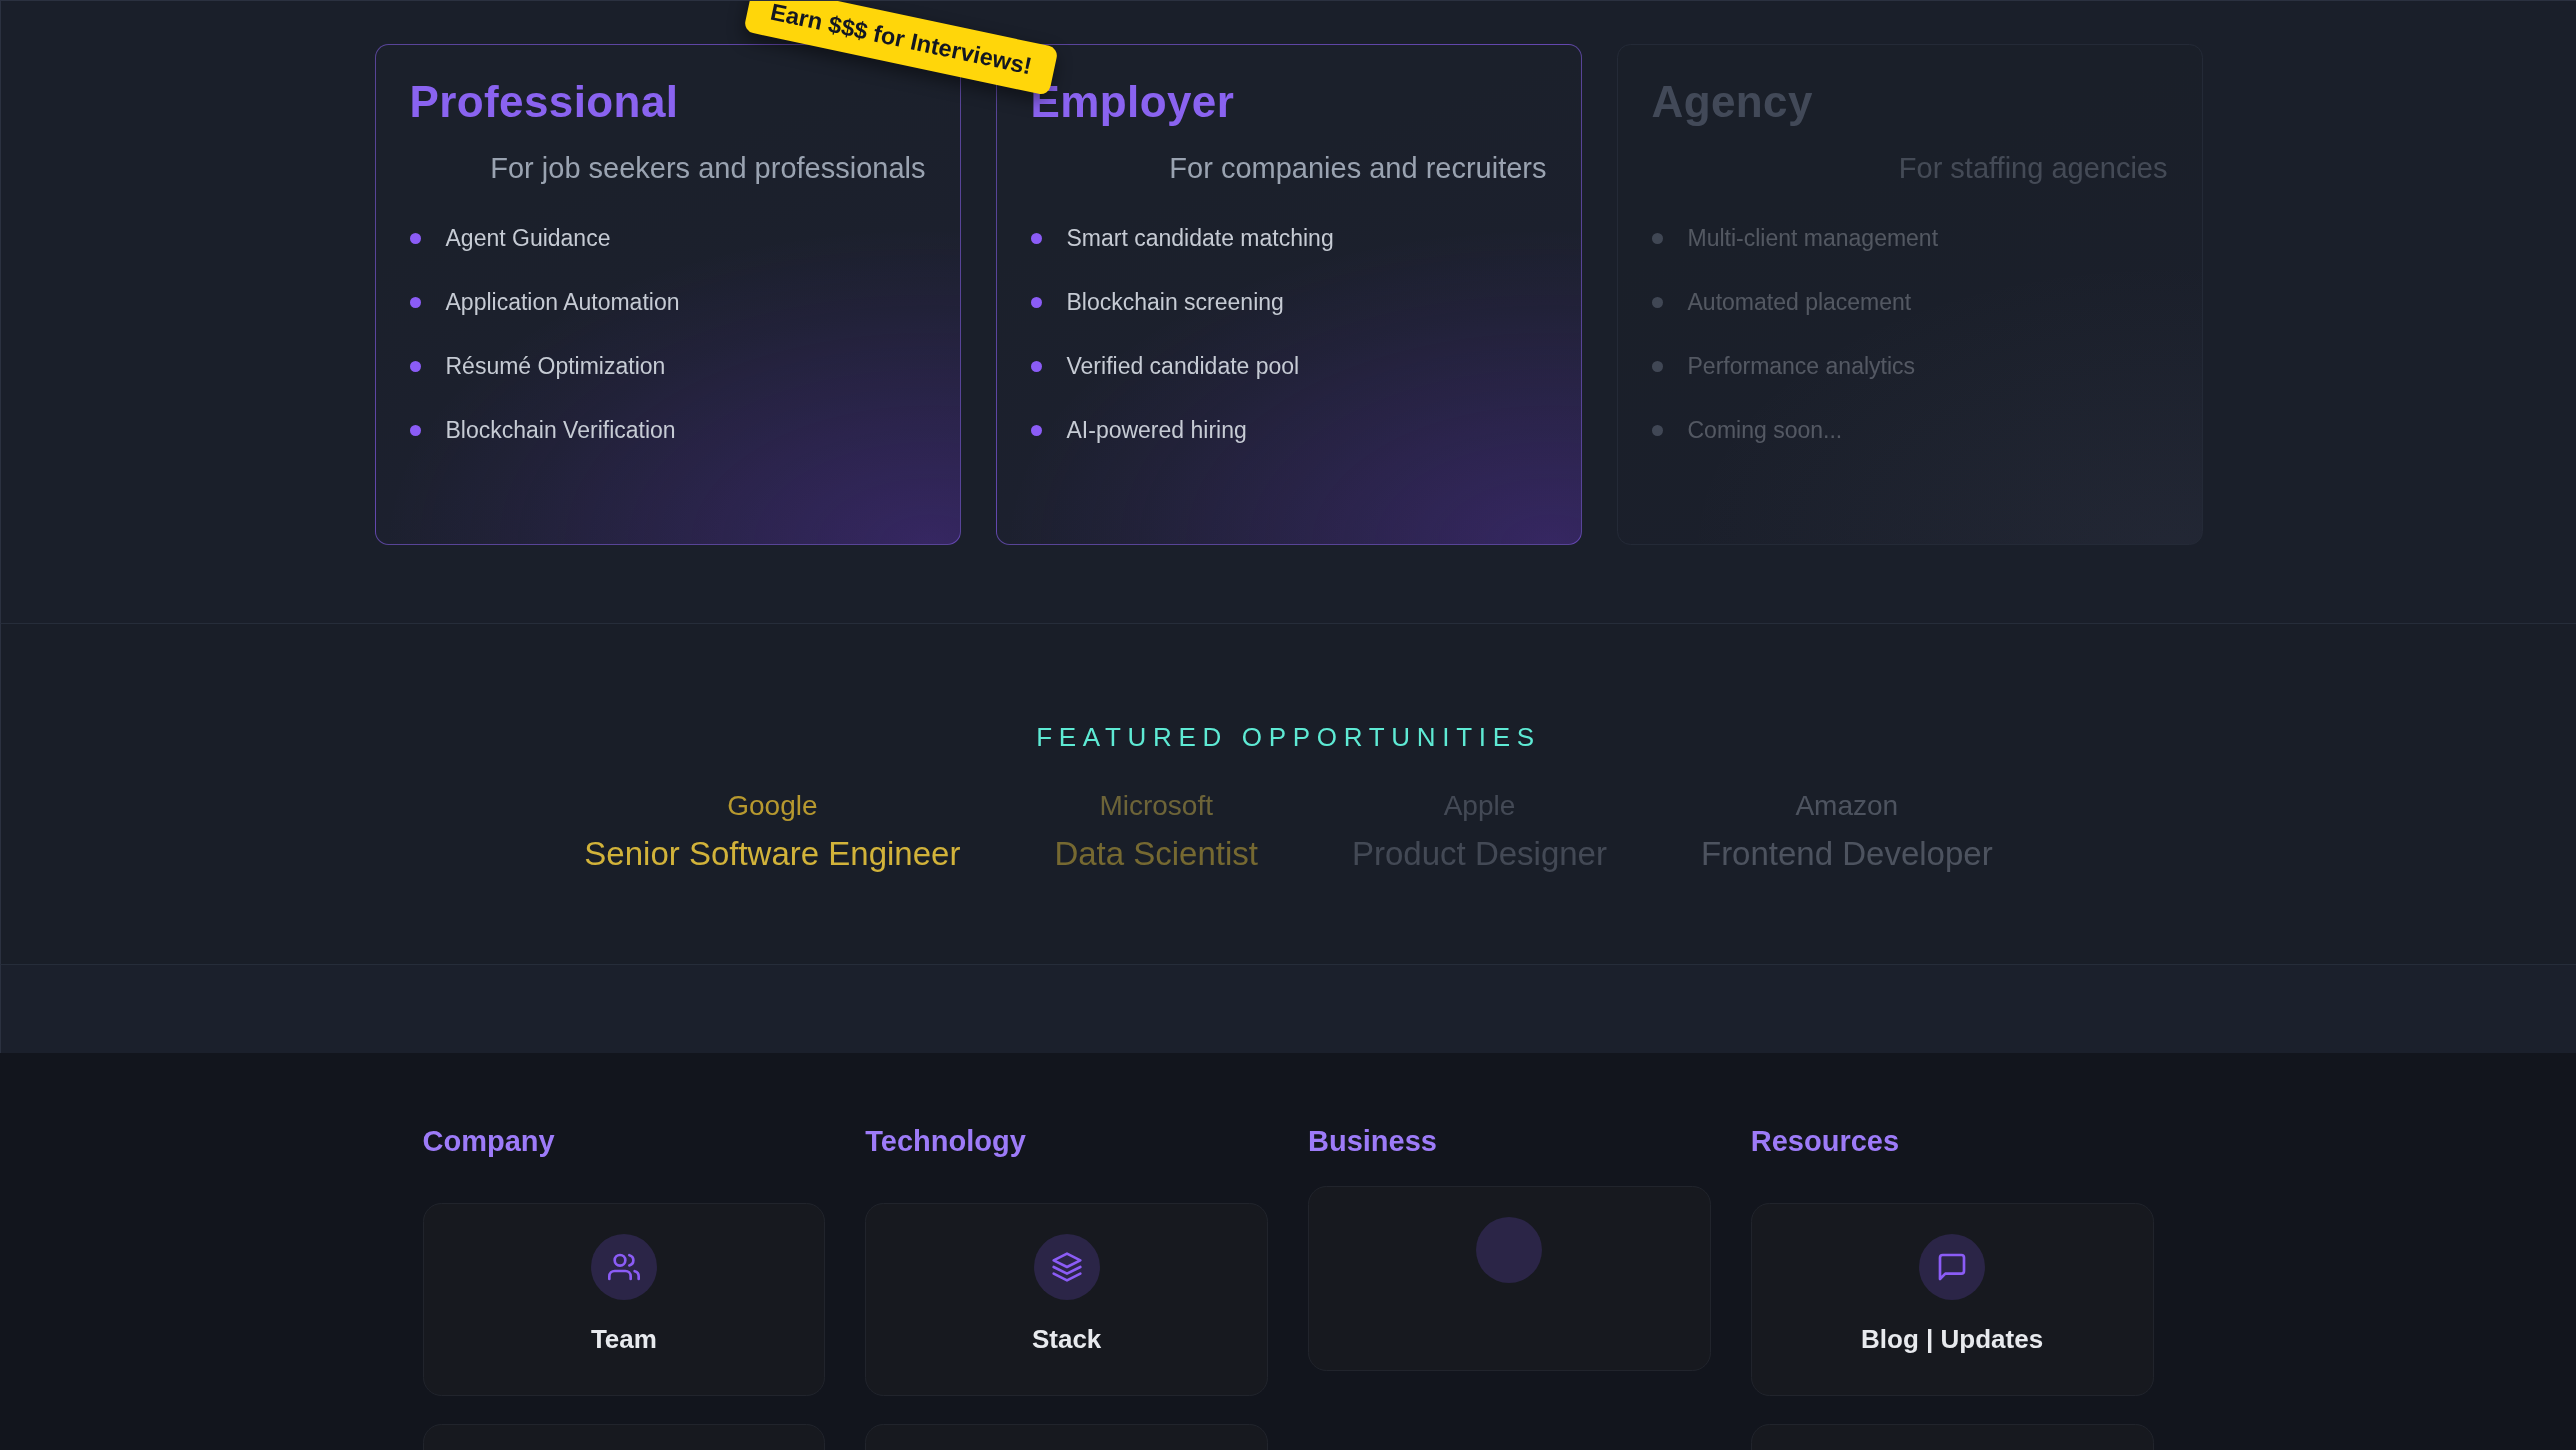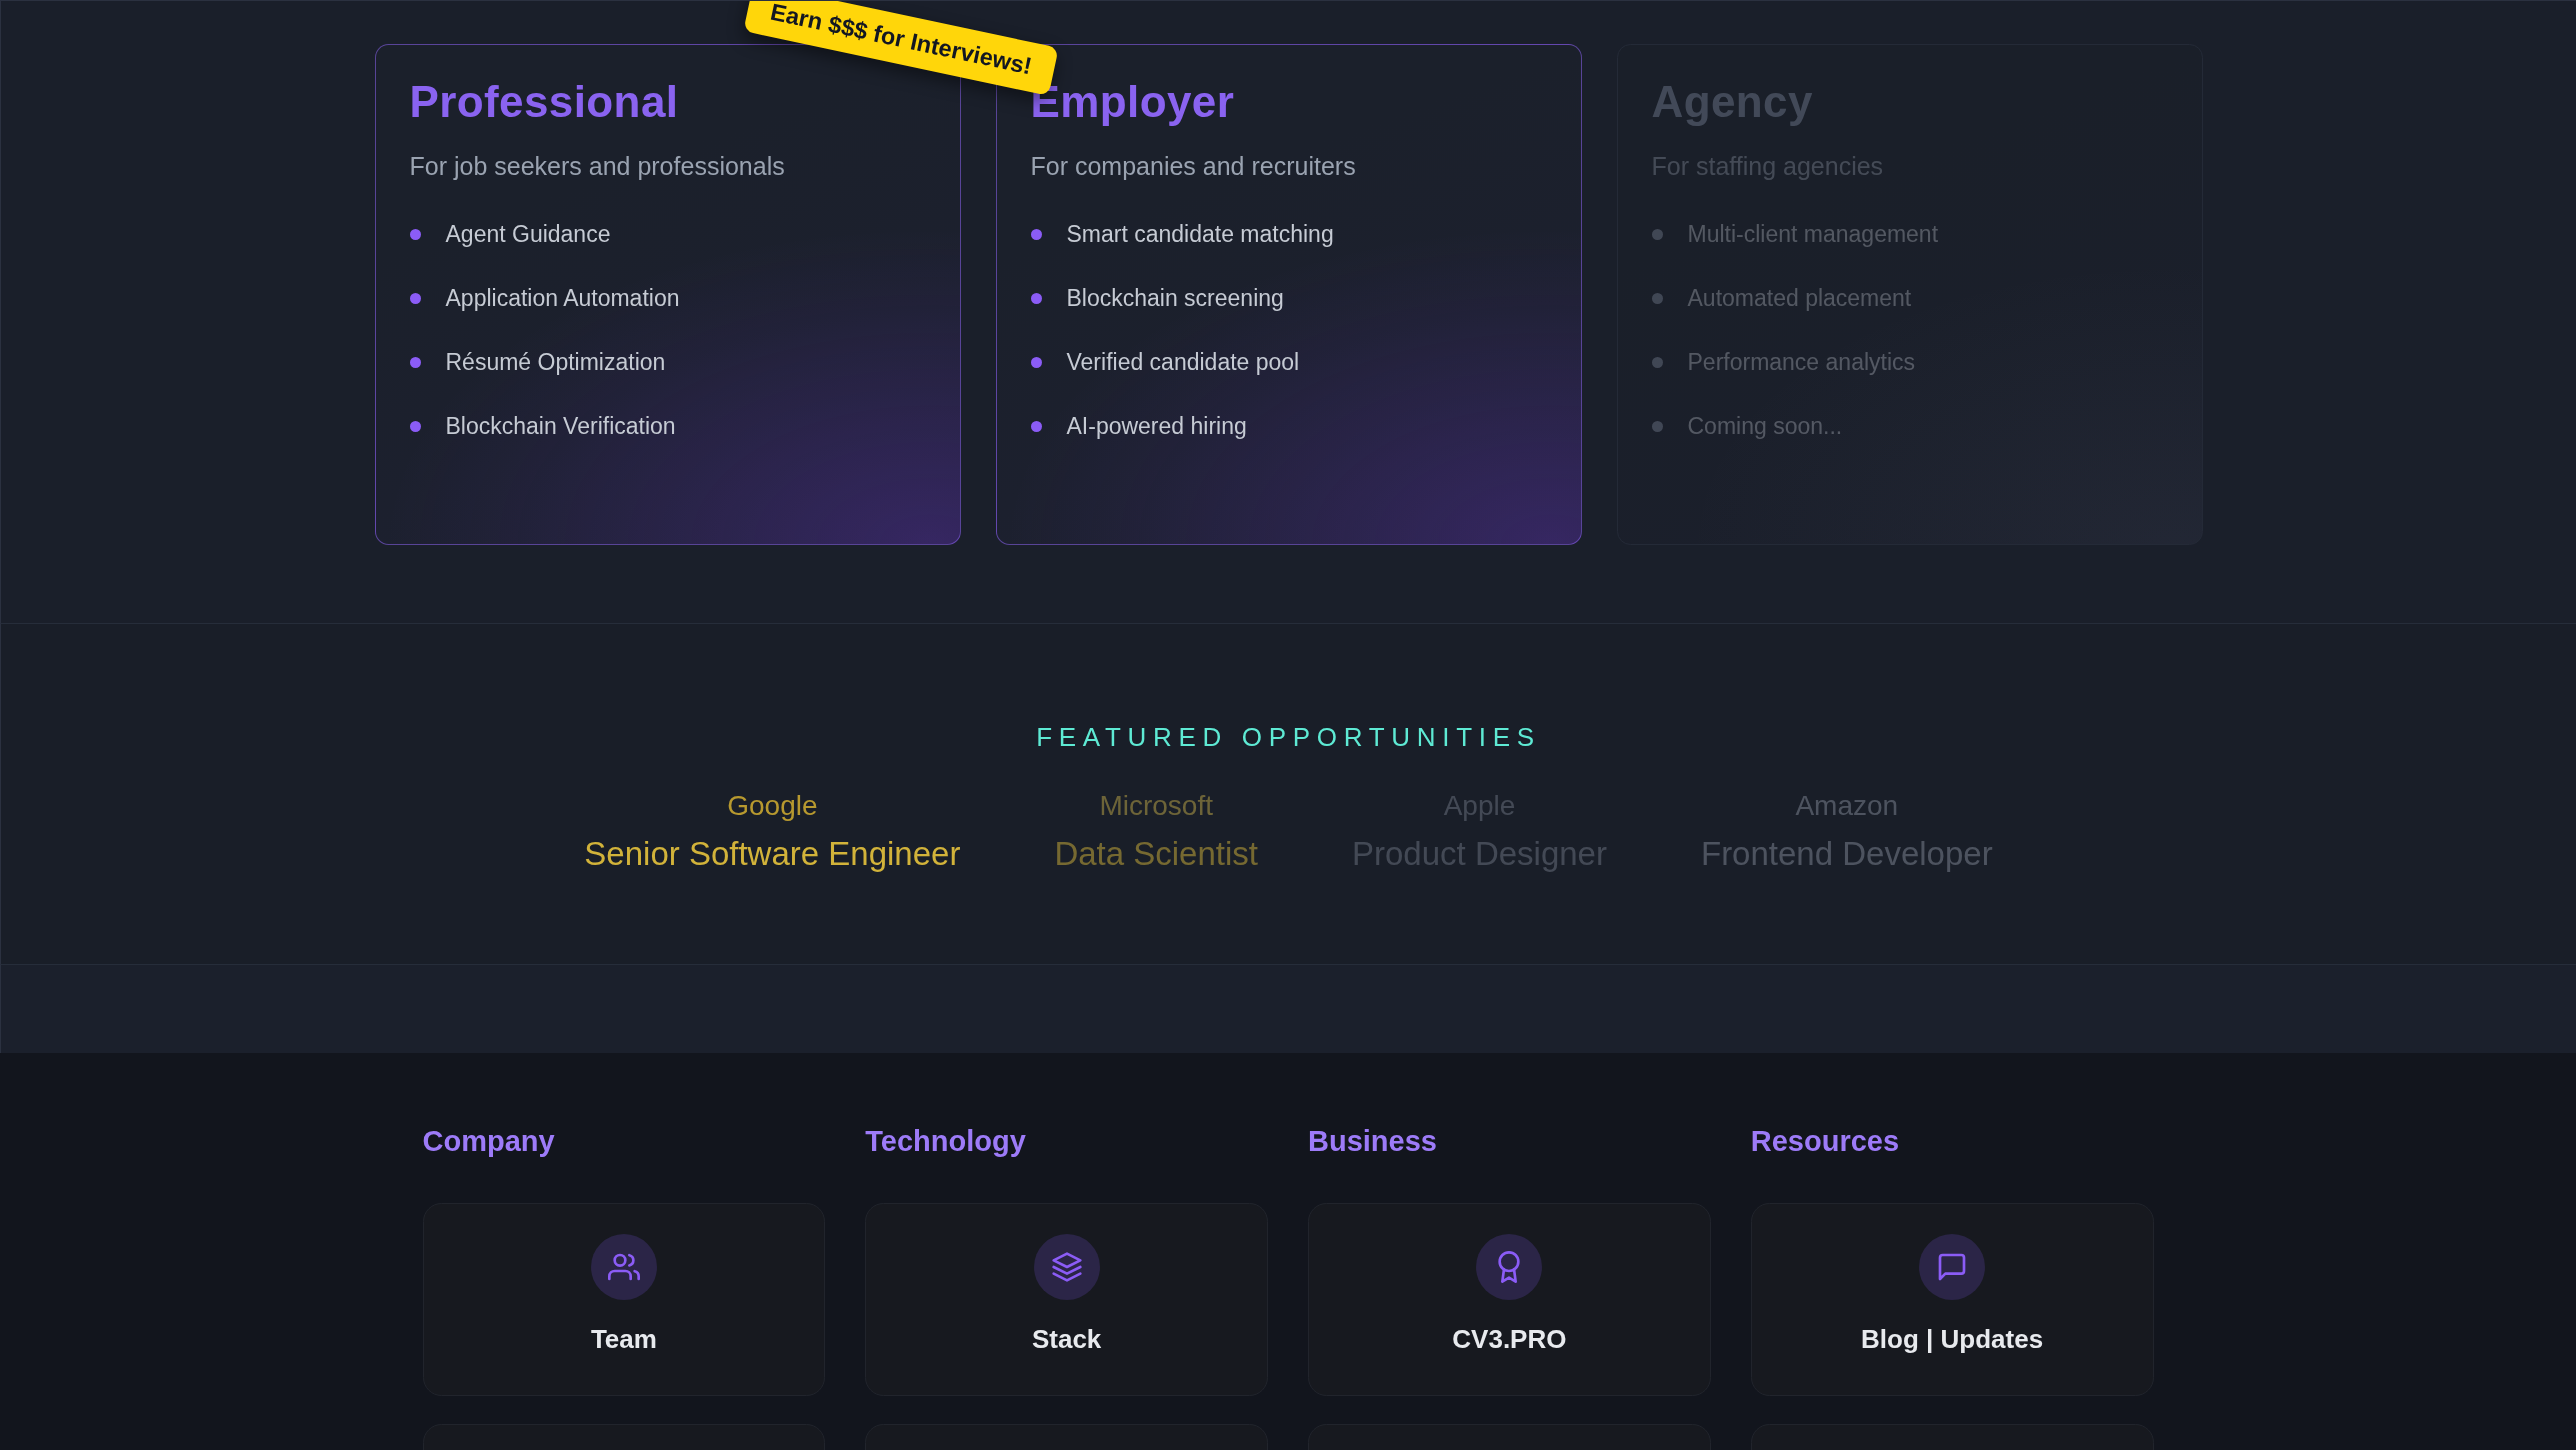--- a/index.html
+++ b/index.html
@@ -29,21 +29,21 @@
   .plan-card.disabled {
     border-color:#242a37;
     background:
       radial-gradient(758px 438px at 95% 100%, rgba(148,163,184,0.06), rgba(148,163,184,0) 65%),
       linear-gradient(160deg,#1a1f29 30%,#1b1f2c 100%);
   }
   .plan-inner { height:100%; }
   .plan-card.disabled .plan-inner { opacity:0.33; }
   .plan-title { font-size:44px; font-weight:700; color:#8a63f0; letter-spacing:0.4px; }
   .plan-card.disabled .plan-title { color:#93a0b8; }
-  .plan-desc { font-size:25px; color:#9aa3b1; margin-top:25px; }
+  .plan-desc { font-size:29px; color:#9aa3b1; margin-top:25px;text-align:right; }
   .plan-features { list-style:none; margin-top:40px; }
   .plan-features li { display:flex; align-items:center; gap:25px; margin-bottom:37px; font-size:23px; color:#c6cbd4; }
   .dot { width:11px; height:11px; border-radius:50%; background:#8b5cf6; flex:0 0 11px; }
   .plan-card.disabled .dot { background:#8f99ad; }
 
   .ribbon {
     position:absolute; left:744px; top:13.5px; transform:rotate(12deg);
     background:#ffd60a; color:#131722; font-size:23.6px; font-weight:700;
     padding:11px 23px; border-radius:10px; white-space:nowrap;
     box-shadow:0 6.7px 17px rgba(0,0,0,0.45); z-index:5;
@@ -238,29 +238,20 @@
           </div>
           <div class="footer-card-label">Stack</div>
         </div>
         <div class="footer-card partial">
           <div class="icon-circle"></div>
         </div>
       </div>
 
       <div class="footer-col">
         <div class="footer-heading">Business</div>
-        <div class="footer-card">
-          <div class="icon-circle">
-            <svg viewBox="0 0 24 24" fill="none" stroke="currentColor" stroke-width="2" stroke-linecap="round" stroke-linejoin="round">
-                <circle cx="12" cy="8" r="7"></circle>
-                <polyline points="8.21 13.89 7 23 12 20 17 23 15.79 13.88"></polyline>
-              </svg>
-          </div>
-          <div class="footer-card-label">CV3.PRO</div>
-        </div>
         <div class="footer-card partial">
           <div class="icon-circle"></div>
         </div>
       </div>
 
       <div class="footer-col">
         <div class="footer-heading">Resources</div>
         <div class="footer-card">
           <div class="icon-circle">
             <svg viewBox="0 0 24 24" fill="none" stroke="currentColor" stroke-width="2" stroke-linecap="round" stroke-linejoin="round">

